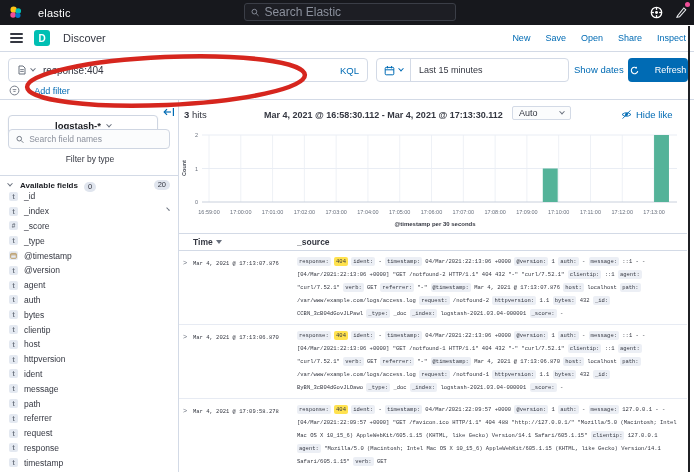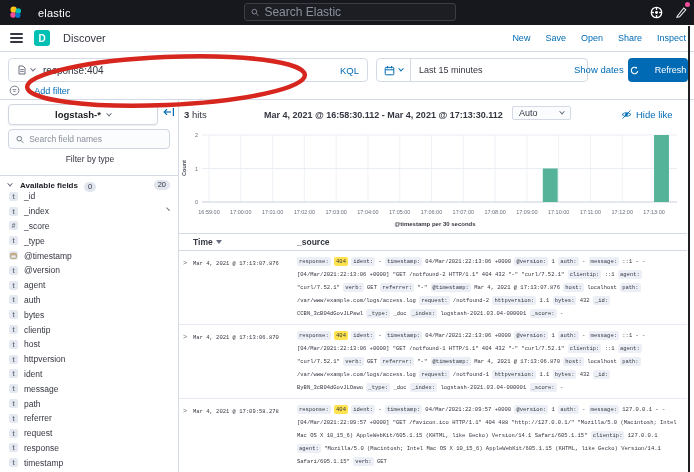--- a/index.html
+++ b/index.html
@@ -30,39 +30,39 @@
     color:#fff; font-size:10px; font-weight:bold; display:flex; align-items:center; justify-content:center; }
   .app-title { margin-left:13px; font-size:11px; color:#343741; }
   .nav-links { position:absolute; right:8px; display:flex; gap:15px; }
   .nav-links span { color:#006bb4; font-size:9px; cursor:pointer; }
 
   
   .query-input { position:absolute; left:8px; top:58px; width:360px; height:24px; background:#fff;
     border:1px solid #d3dae6; border-radius:4px; display:flex; align-items:center; padding:0 8px; gap:4px; }
   .query-text { flex:1; font-size:10px; color:#343741; margin-left:4px; }
   .kql { font-size:9.5px; color:#006bb4; cursor:pointer; }
-  .datepicker { position:absolute; left:376px; top:58px; width:212px; height:24px; background:#fff;
+  .datepicker { position:absolute; left:376px; top:58px; width:193px; height:24px; background:#fff;
     border:1px solid #d3dae6; border-radius:4px; display:flex; align-items:center; }
   .dp-cal { display:flex; align-items:center; gap:4px; padding:0 7px; height:100%;
     border-right:1px solid #d3dae6; cursor:pointer; }
   .dp-text { font-size:9px; padding-left:8px; color:#343741; cursor:pointer; }
   .show-dates { position:absolute; left:574px; top:64px; font-size:9.5px; color:#006bb4; font-weight:500; cursor:pointer; }
   .refresh-btn { position:absolute; left:628px; top:58px; width:60px; height:24px; background:#006bb4;
     border:none; border-radius:4px; color:#fff; font-size:9px; font-weight:500; display:flex;
     align-items:center; justify-content:center; gap:16px; cursor:pointer; font-family:"Liberation Sans",sans-serif; }
   .filter-row { position:absolute; left:9px; top:85px; display:flex; align-items:center; gap:7px; }
   .add-filter { font-size:9px; color:#006bb4; cursor:pointer; }
   .bar-divider { position:absolute; left:0; top:99px; width:694px; height:1px; background:#d3dae6; }
 
   
   .annotation { position:absolute; left:18px; top:50px; z-index:60; pointer-events:none; }
 
   
   .vdivider { position:absolute; left:178px; top:100px; width:1px; height:372px; background:#d3dae6; }
-  .index-btn { position:absolute; left:8px; top:104px; width:150px; height:21px; background:#fff;
+  .index-btn { position:absolute; left:8px; top:115px; width:150px; height:21px; background:#fff;
     border:1px solid #cfd6e2; border-radius:4px; box-shadow:0 1px 2px rgba(0,0,0,.07);
     font-size:9.5px; font-weight:600; color:#1a1c21; display:flex; align-items:center;
     justify-content:center; gap:6px; cursor:pointer; font-family:"Liberation Sans",sans-serif;text-align:center; }
   .collapse-btn { position:absolute; left:163px; top:106px; cursor:pointer; }
   .fsearch { position:absolute; left:8px; top:129px; width:162px; height:20px; border:1px solid #cfd6e2;
     border-radius:4px; background:#fbfcfd; display:flex; align-items:center; gap:5px; padding:0 7px; }
   .fsearch input { border:none; outline:none; background:transparent; font-size:8.5px; width:100%;
     color:#343741; font-family:"Liberation Sans",sans-serif; }
   .fsearch input::placeholder { color:#8b909c; }
   .ftype-row { position:absolute; left:10px; top:154px; width:160px; height:16px; display:flex;

